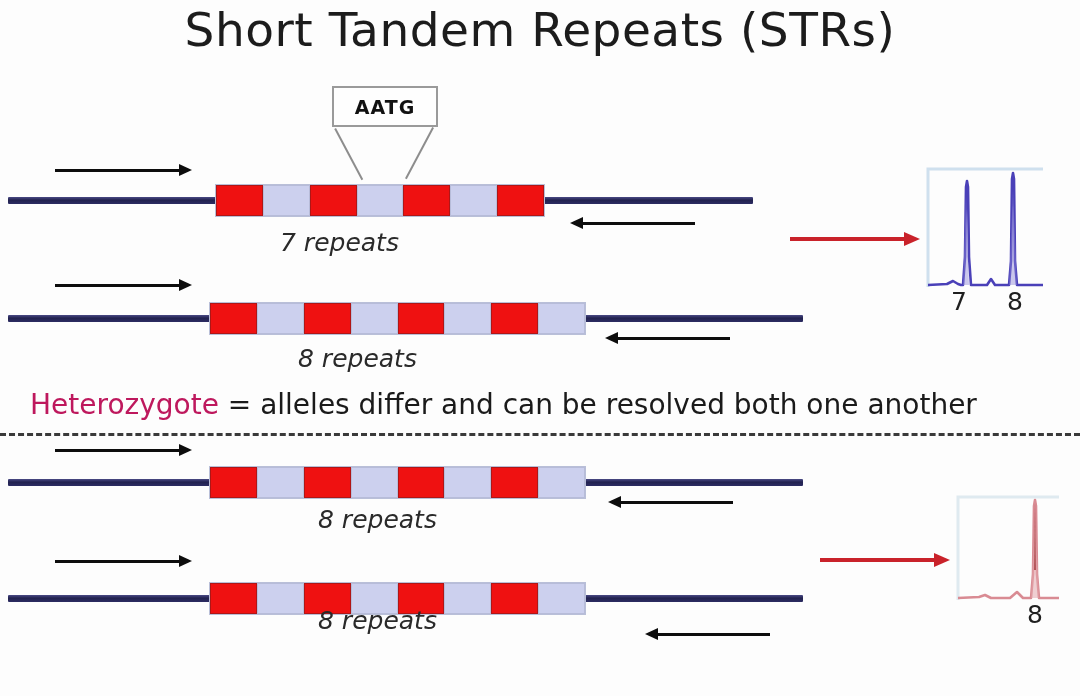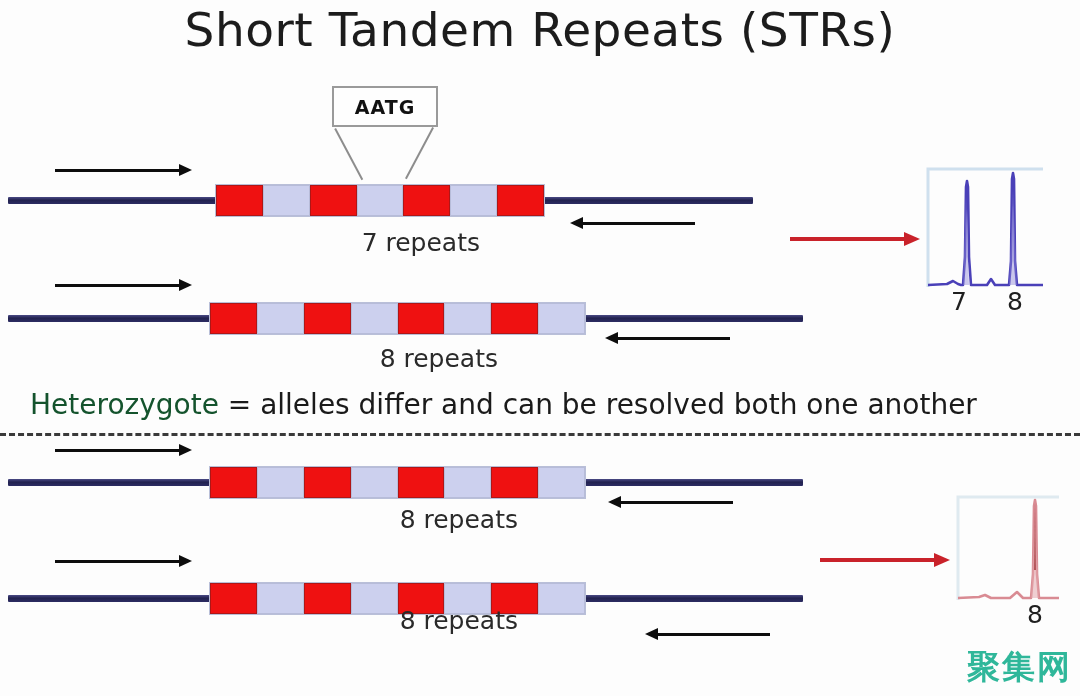--- a/index.html
+++ b/index.html
@@ -120,33 +120,34 @@
     left: 0;
   }
 
   
   .count-label {
     position: absolute;
     font-family: "DejaVu Sans", sans-serif;
     font-size: 25px;
     color: #2a2a2a;
     white-space: nowrap;
-    text-align: right;
+    text-align: left;
+    font-style: italic;
   }
 
   
   .conclusion {
     position: absolute;
     font-family: "DejaVu Sans", sans-serif;
     font-size: 28px;
     color: #1a1a1a;
     white-space: nowrap;
   }
   .conclusion .term {
-    color: #14532d;
+    color: #be185d;
     margin-top: 27px;
   }
 
   
   #divider {
     position: absolute;
     left: 0;
     top: 433px;
     width: 1080px;
     height: 0;
@@ -351,15 +352,14 @@
                L 104 106" fill="none" stroke="#d98b93" stroke-width="2.6" stroke-linejoin="round"></path>
       <path d="M 76 106 L 80 26 L 84 106 Z" fill="#e3a7ad" opacity="0.55"></path>
       <path d="M 79 78 L 80 10 L 81 78 Z" fill="#a03036" opacity="0.75"></path>
     </svg>
     <div class="axis-labels" style="left:52px; top:108px; width:56px;">
       <span>8</span>
     </div>
   </div>
 
 
-  <div id="watermark">聚集网</div>
 
 </div>
 
 </body></html>

